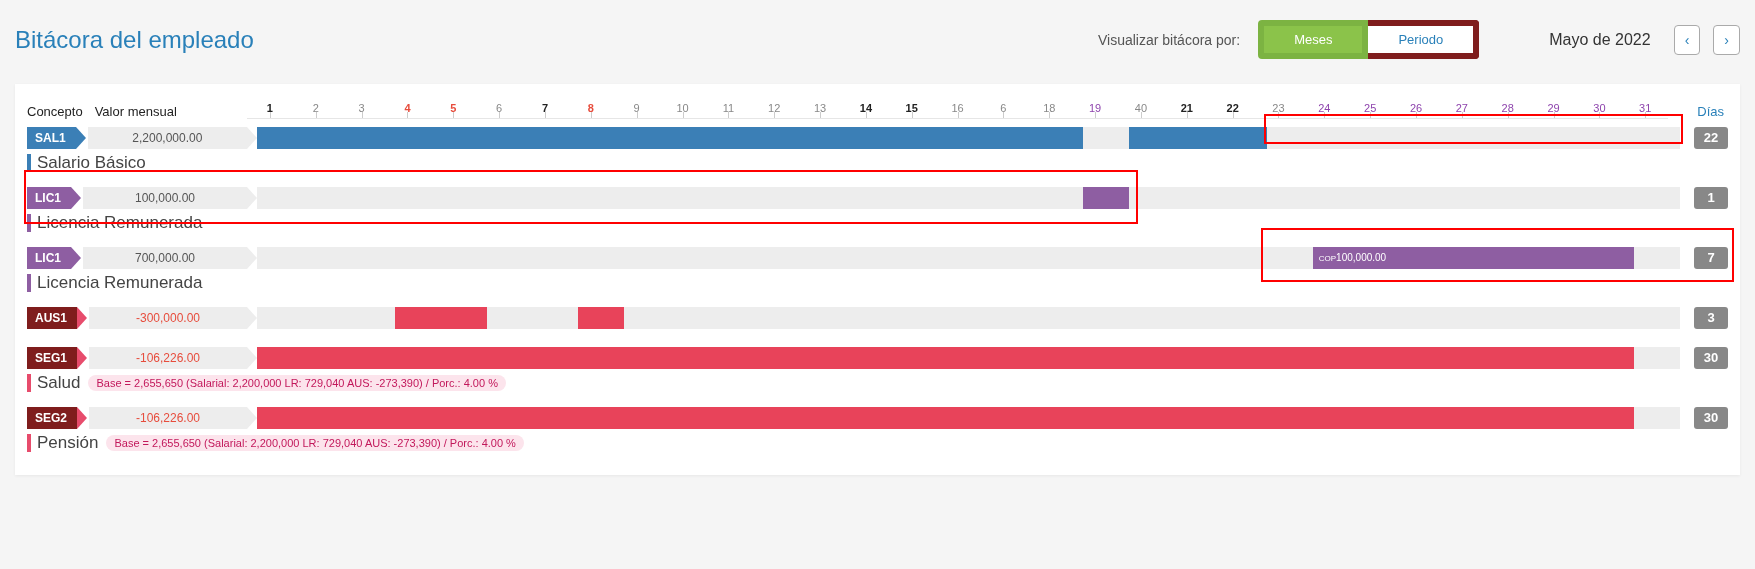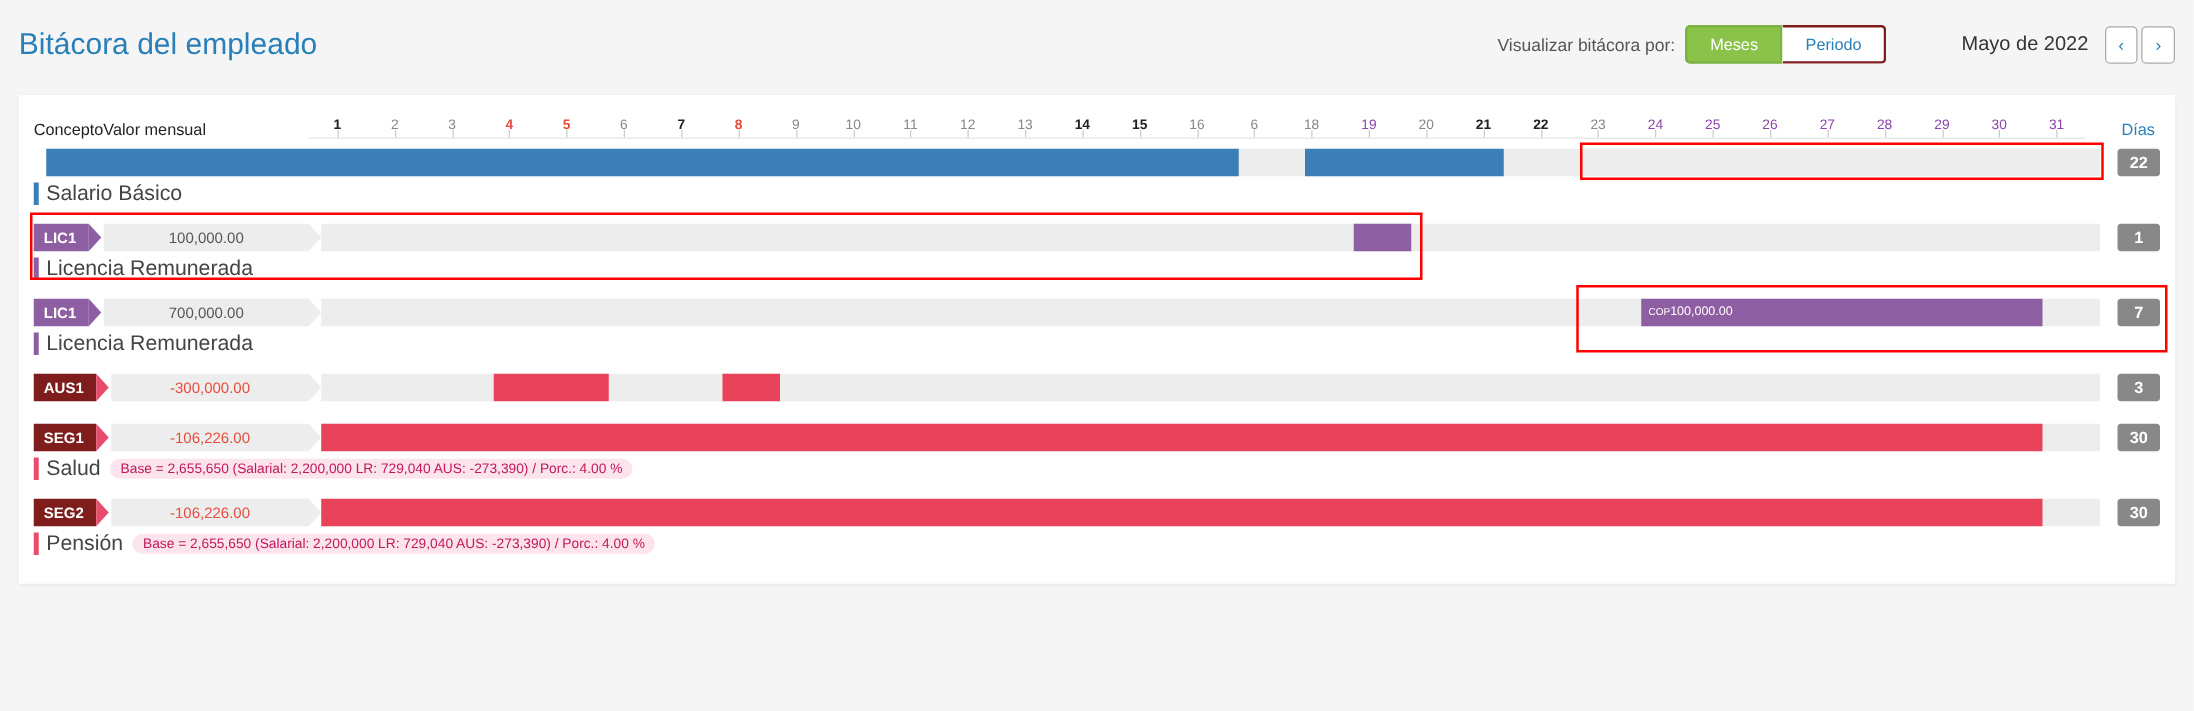--- a/index.html
+++ b/index.html
@@ -19,33 +19,34 @@
     margin-bottom: 25px;
   }
   .page-title {
     color: #2980b9;
     font-size: 24px;
     font-weight: normal;
   }
   .top-right {
     display: flex;
     align-items: center;
+    gap: 10px;
   }
   .visualize-label {
     color: #555;
     font-size: 14px;
     margin-right: 8px;
   }
   .btn-group {
     display: flex;
     gap: 0;
   }
   .btn {
-    padding: 6px 18px;
-    border: 2px solid #7f1d1d;
+    padding: 6px 30px;
+    border: 6px solid #7f1d1d;
     background: #fff;
     cursor: pointer;
     font-size: 13px;
     color: #2980b9;
     border-radius: 4px;
   }
   .btn-green {
     background: #8bc34a;
     border-color: #7cb342;
     color: #fff;
@@ -79,20 +80,21 @@
   .header-row {
     display: flex;
     align-items: flex-end;
     margin-bottom: 8px;
   }
   .col-concepto {
     width: 220px;
     font-size: 13px;
     color: #222;
     display: flex;
+    gap: 12px;
   }
   .timeline-header {
     flex: 1;
     display: flex;
     border-bottom: 1px solid #e6e6e6;
   }
   .day-cell {
     flex: 1;
     text-align: center;
     font-size: 11px;
@@ -301,38 +303,44 @@
           <div class="day-cell ">10</div>
           <div class="day-cell ">11</div>
           <div class="day-cell ">12</div>
           <div class="day-cell ">13</div>
           <div class="day-cell bold">14</div>
           <div class="day-cell bold">15</div>
           <div class="day-cell ">16</div>
           <div class="day-cell ">6</div>
           <div class="day-cell ">18</div>
           <div class="day-cell purple">19</div>
-          <div class="day-cell ">20</div>
+          <div class="day-cell ">40</div>
           <div class="day-cell bold">21</div>
           <div class="day-cell bold">22</div>
           <div class="day-cell ">23</div>
           <div class="day-cell purple">24</div>
           <div class="day-cell purple">25</div>
           <div class="day-cell purple">26</div>
           <div class="day-cell purple">27</div>
           <div class="day-cell purple">28</div>
           <div class="day-cell purple">29</div>
           <div class="day-cell purple">30</div>
           <div class="day-cell purple">31</div>
         </div>
       <div class="col-dias">Días</div>
     </div>
 
     <div id="rows">
         <div class="concept-row">
+          <div class="concept-left">
+            <div class="tag-wrap">
+              <span class="tag tag-blue">SAL1</span>
+              <div class="value-chevron">2,200,000.00</div>
+            </div>
+          </div>
           <div class="timeline-track">
             <div class="bar bar-blue" style="left: 0%; width: 58.0645%;"></div>
             <div class="bar bar-blue" style="left: 61.2903%; width: 9.67742%;"></div>
           </div>
           <div class="days-badge">22</div>
         </div>
         <div class="sub-row-wrapper" style="margin-top: -14px; margin-bottom: 14px;">
           <div class="concept-sub">
             <span class="side-bar side-blue"></span>
             <span class="sub-label">Salario Básico</span>

